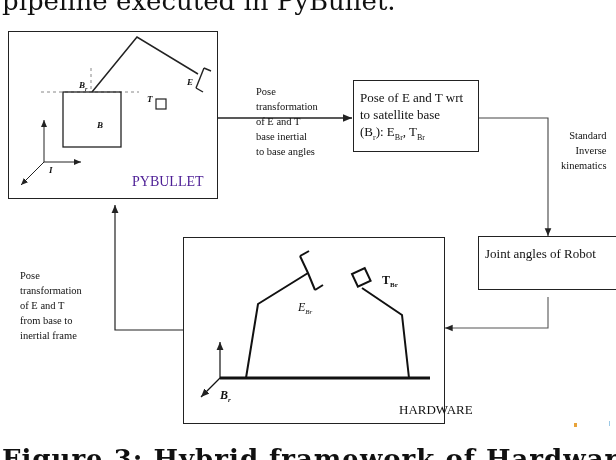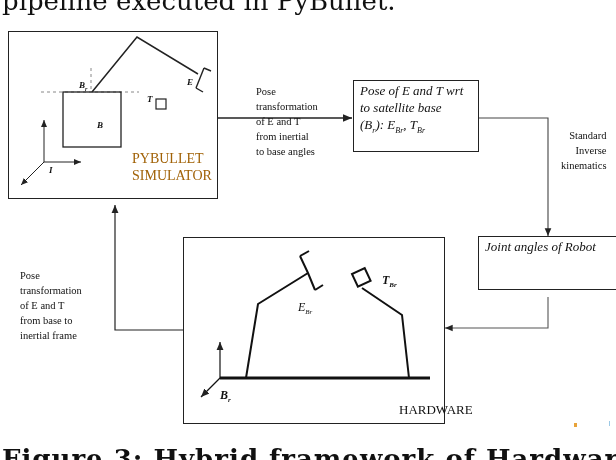--- a/index.html
+++ b/index.html
@@ -4,21 +4,21 @@
 <style>
   html, body { margin: 0; padding: 0; background: #ffffff; }
   body { width: 616px; height: 460px; position: relative; overflow: hidden;
          font-family: "Liberation Serif", "DejaVu Serif", serif; color: #111; }
   .abs { position: absolute; }
   .caption-top { left: 2px; top: -14px; font-size: 26px; font-family: "DejaVu Serif", serif; color: #111; white-space: nowrap; }
   .caption-bottom { left: 2px; top: 444px; font-size: 26px; font-weight: bold; font-family: "DejaVu Serif", serif; white-space: nowrap; letter-spacing: 1px; }
   .box { position: absolute; border: 1.5px solid #222; background: #fff; box-sizing: border-box; }
   .label-lg { font-size: 14px; line-height: 17px; }
   .label-sm { font-size: 10.5px; line-height: 15px; }
-  .proc-text { font-size: 13px; line-height: 17px; padding: 1px 6px; font-style: italic; }
+  .proc-text { font-size: 13px; line-height: 17px; padding: 8px 6px; }
   svg { position: absolute; left: 0; top: 0; }
   sub { font-size: 8px; }
 </style>
 </head>
 <body>
 
 <div class="abs caption-top">pipeline executed in PyBullet.</div>
 
 <svg width="616" height="460">
   <defs>
@@ -54,31 +54,30 @@
 
     <line x1="35" y1="130" x2="35" y2="88" stroke="#222" stroke-width="1" marker-end="url(#arr)"></line>
     <line x1="35" y1="130" x2="72" y2="130" stroke="#222" stroke-width="1" marker-end="url(#arr)"></line>
     <line x1="35" y1="130" x2="12" y2="153" stroke="#222" stroke-width="1" marker-end="url(#arr)"></line>
   </svg>
   <span class="abs" style="left:88px; top:88px; font-size:9px; font-style:italic; font-weight:bold;">B</span>
   <span class="abs" style="left:70px; top:48px; font-size:9px; font-style:italic; font-weight:bold;">B<sub style="font-size:6px;">r</sub></span>
   <span class="abs" style="left:178px; top:45px; font-size:9px; font-style:italic; font-weight:bold;">E</span>
   <span class="abs" style="left:138px; top:62px; font-size:9px; font-style:italic; font-weight:bold;">T</span>
   <span class="abs" style="left:40px; top:133px; font-size:9px; font-style:italic; font-weight:bold;">I</span>
-  <div class="abs label-lg" style="left:123px; top:118px; color:#a16207;">
+  <div class="abs label-lg" style="left:123px; top:141px; color:#4c1d95;">
     <div>PYBULLET</div>
-    <div>SIMULATOR</div>
   </div>
 </div>
 
 <div class="abs label-sm" style="left:256px; top:84px;">
   <div>Pose</div>
   <div>transformation</div>
   <div>of E and T</div>
-  <div>from inertial</div>
+  <div>base inertial</div>
   <div>to base angles</div>
 </div>
 
 <div class="box proc-text" style="left:353px; top:80px; width:126px; height:72px;">
   <div>Pose of E and T wrt</div>
   <div>to satellite base</div>
   <div>
     <span>(B</span><sub>r</sub><span>): E</span><sub>Br</sub><span>, T</span><sub>Br</sub>
   </div>
 </div>
@@ -112,21 +111,21 @@
     <line x1="116" y1="18" x2="125" y2="13" stroke="#111" stroke-width="2"></line>
     <line x1="131" y1="52" x2="139" y2="47" stroke="#111" stroke-width="2"></line>
 
     <polyline points="225,140 218,77 178,50" fill="none" stroke="#111" stroke-width="2"></polyline>
     <rect x="0" y="0" width="14" height="14" fill="none" stroke="#111" stroke-width="2" transform="translate(168,36) rotate(-25)"></rect>
 
     <line x1="36" y1="140" x2="36" y2="104" stroke="#111" stroke-width="1.2" marker-end="url(#arr)"></line>
     <line x1="36" y1="140" x2="17" y2="159" stroke="#111" stroke-width="1.2" marker-end="url(#arr)"></line>
   </svg>
   <span class="abs" style="left:114px; top:62px; font-size:12px; font-style:italic; font-weight:normal;"><span>E</span><sub style="font-size:7px;">Br</sub></span>
-  <span class="abs" style="left:198px; top:35px; font-size:12px; font-style:italic; font-weight:bold;"><span>T</span><sub style="font-size:7px;">Br</sub></span>
+  <span class="abs" style="left:198px; top:35px; font-size:12px; font-weight:bold;"><span>T</span><sub style="font-size:7px;">Br</sub></span>
   <span class="abs" style="left:36px; top:150px; font-size:12px; font-style:italic; font-weight:bold;"><span>B</span><sub style="font-size:7px;">r</sub></span>
   <div class="abs label-lg" style="left:178px; top:163px; font-size:13px;margin-left:37px;">HARDWARE</div>
 </div>
 
 <div class="abs" style="left:574px; top:423px; width:3px; height:4px; background:#e8a33a;"></div>
 <div class="abs" style="left:609px; top:421px; width:1px; height:5px; background:#9cc9e6;"></div>
 
 <div class="abs caption-bottom">Figure 3: Hybrid framework of Hardware in</div>
 
 </body></html>

